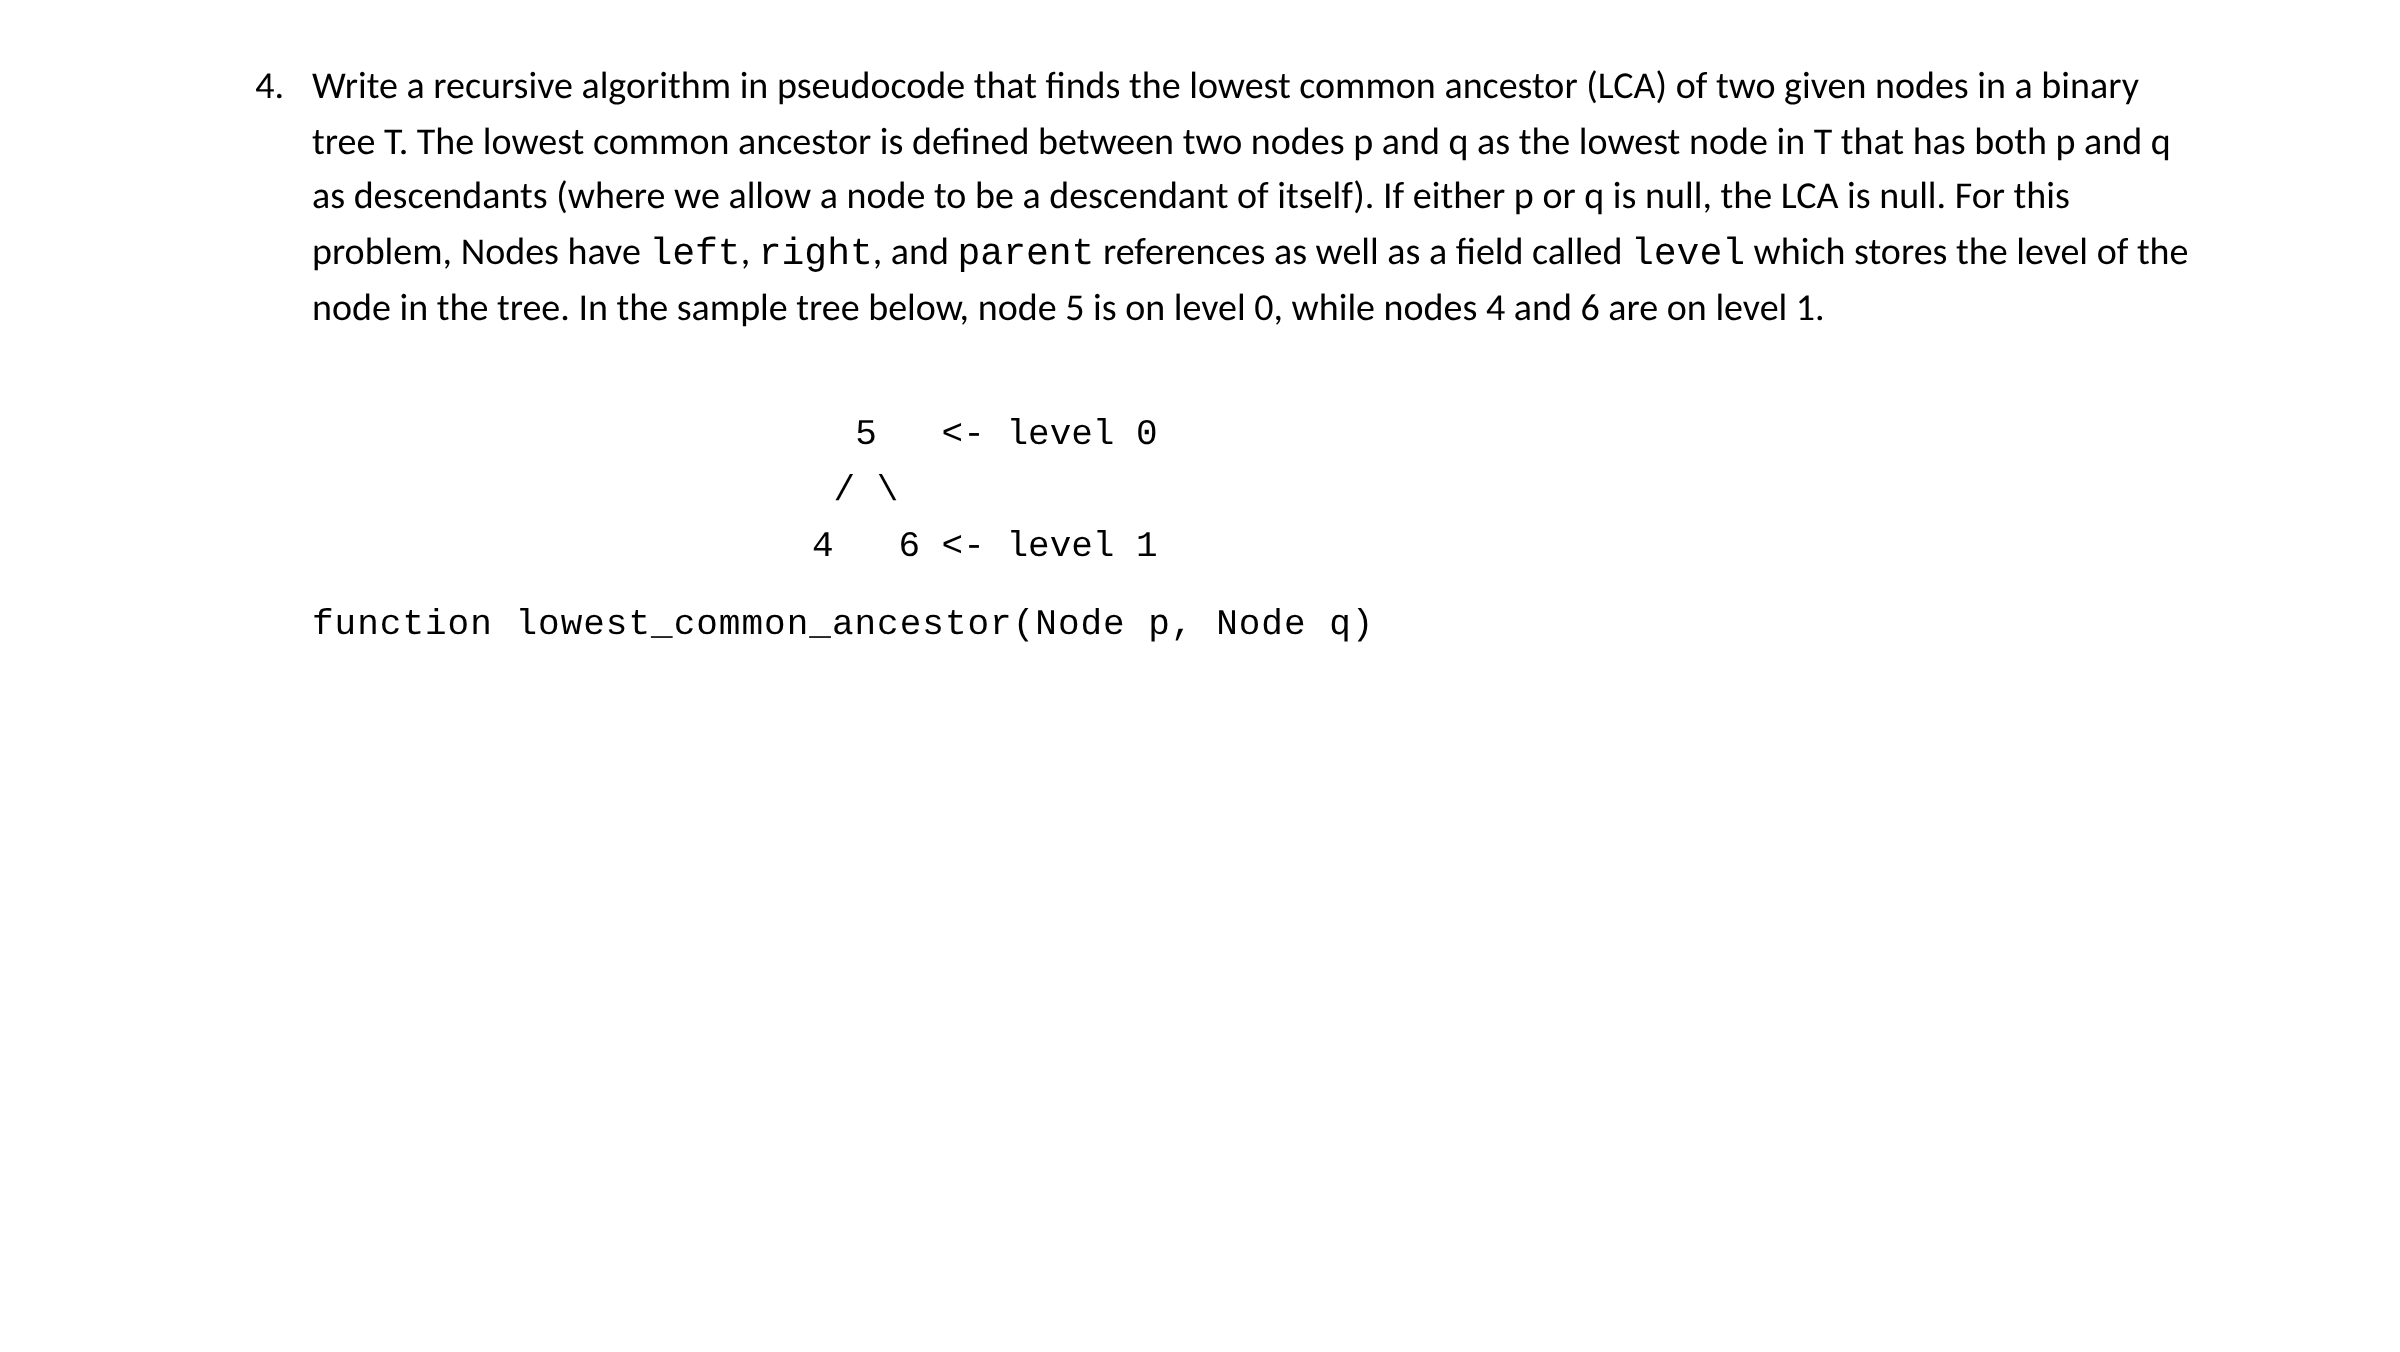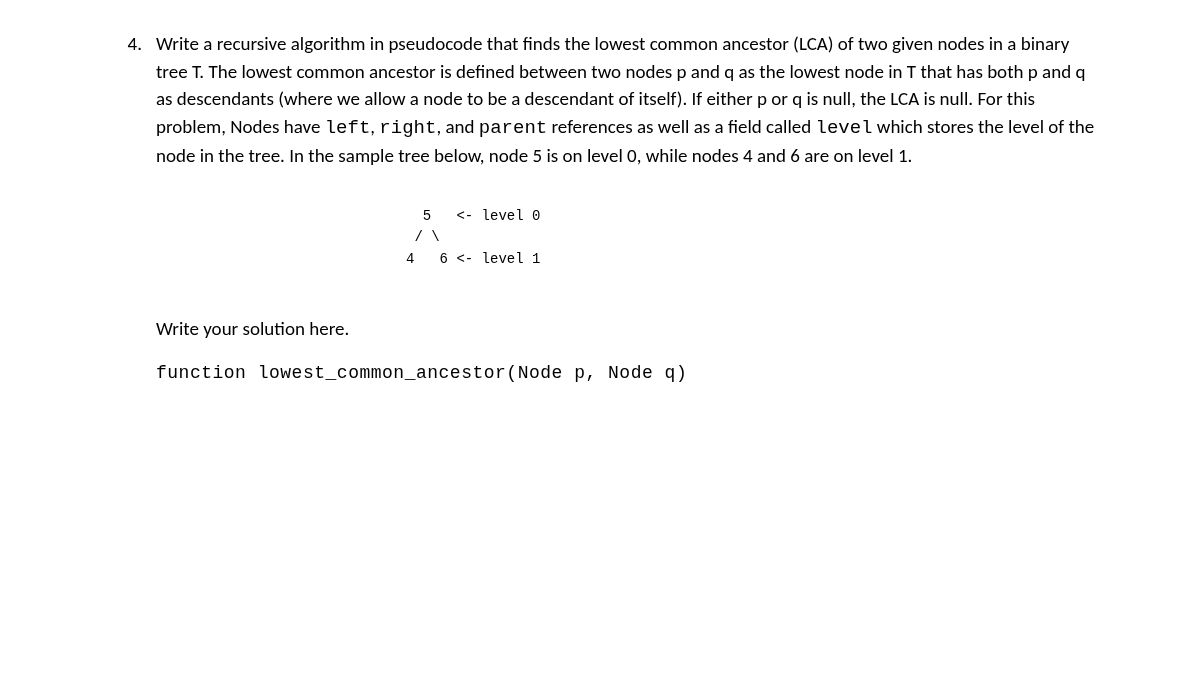--- a/index.html
+++ b/index.html
@@ -32,22 +32,22 @@
     .question-text {
       margin-bottom: 36px;
     }
     .mono {
       font-family: 'Courier New', Courier, monospace;
     }
     .tree-diagram {
       font-family: 'Courier New', Courier, monospace;
       white-space: pre;
       text-align: left;
-      margin: 0 0 44px 250px;
-      font-size: 14px;
+      margin: 0 0 12px 250px;
+      font-size: 18px;
       line-height: 1.55;
     }
     .solution-prompt {
       margin-bottom: 18px;
     }
     .function-sig {
       font-family: 'Courier New', Courier, monospace;
       font-size: 18px;
       letter-spacing: 0.5px;
     }
@@ -57,16 +57,15 @@
 
 <div class="question-container">
   <div class="question-number">4.</div>
   <div class="question-body">
     <p class="question-text">
       <span>Write a recursive algorithm in pseudocode that finds the lowest common ancestor (LCA) of two given nodes in a binary tree T. The lowest common ancestor is defined between two nodes p and q as the lowest node in T that has both p and q as descendants (where we allow a node to be a descendant of itself). If either p or q is null, the LCA is null. For this problem, Nodes have </span><span class="mono">left</span><span>, </span><span class="mono">right</span><span>, and </span><span class="mono">parent</span><span> references as well as a field called </span><span class="mono">level</span><span> which stores the level of the node in the tree. In the sample tree below, node 5 is on level 0, while nodes 4 and 6 are on level 1.</span>
     </p>
     <div class="tree-diagram">  5   &lt;- level 0
  / \
 4   6 &lt;- level 1</div>
-    <p class="solution-prompt">Write your solution here.</p>
     <p class="function-sig">function lowest_common_ancestor(Node p, Node q)</p>
   </div>
 </div>
 
 </body></html>

